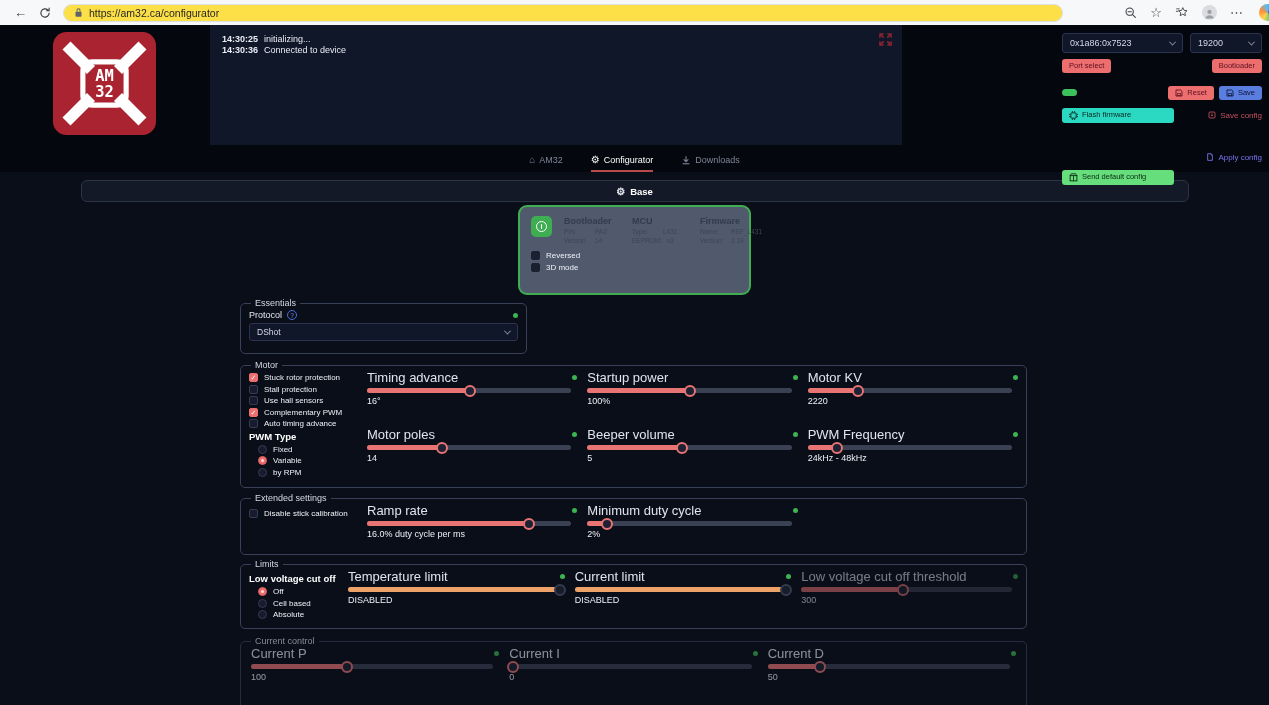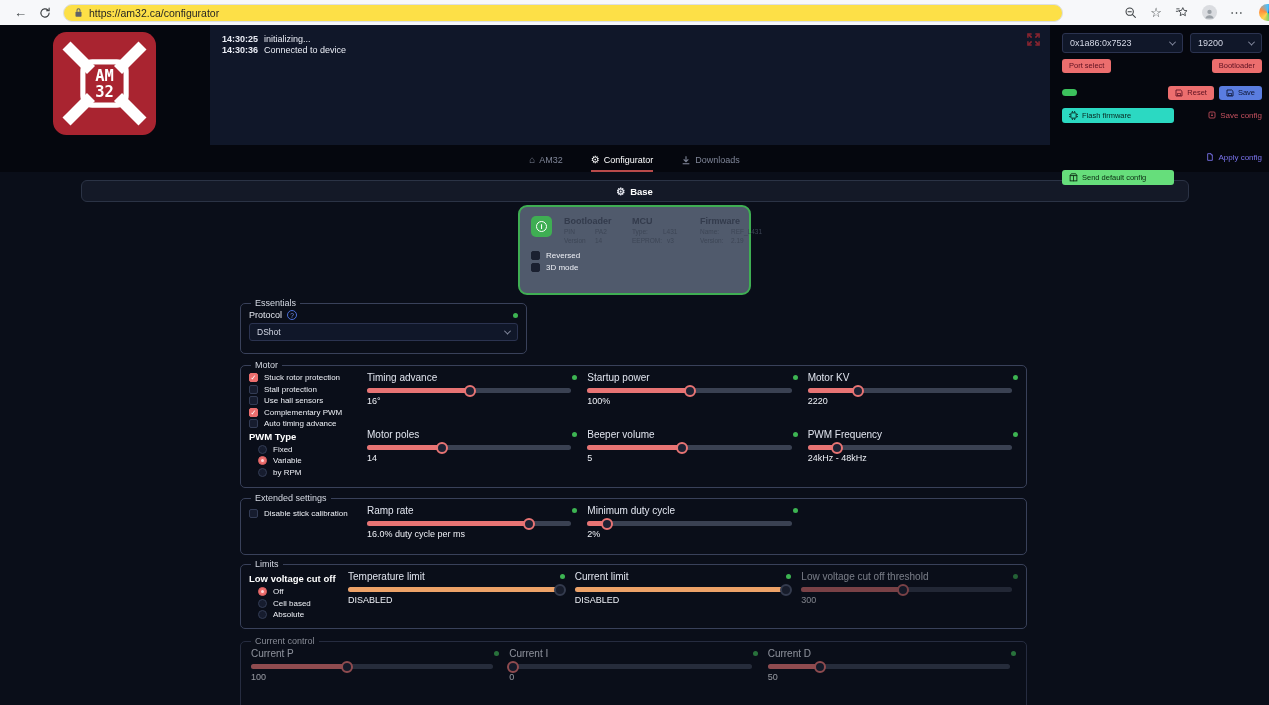--- a/index.html
+++ b/index.html
@@ -12,33 +12,33 @@
   .url-pill { flex:1; height:18px; background:#fde047; border:1px solid #dcdfe4; border-radius:10px; display:flex; align-items:center; gap:6px; padding:0 10px; max-width:1000px; }
   .url-text { font-size:10.5px; color:#1f2023; }
   .b-right { display:flex; align-items:center; gap:13px; margin-left:auto; padding-right:18px; }
   .avatar { width:15px; height:15px; border-radius:50%; background:#dadce0; overflow:hidden; display:flex; align-items:flex-end; justify-content:center; }
   .edge-logo { position:absolute; right:-7px; top:4px; width:17px; height:17px; border-radius:50%;
     background:conic-gradient(#4cc2ff,#0b62c4,#35d07f,#ffd34d,#ff8b3d,#4cc2ff); }
 
   
   .header { height:120px; background:#05070e; position:relative; }
   .logo { position:absolute; left:52px; top:7px; width:105px; height:103px; }
-  .log-panel { position:absolute; left:210px; top:0; width:840px; height:120px; background:#101729; padding:9px 12px; }
+  .log-panel { position:absolute; left:210px; top:0; width:692px; height:120px; background:#101729; padding:9px 12px; }
   .log-line { font-size:9px; line-height:11px; color:#e9ecf4; }
   .log-time { font-weight:700; margin-right:6px; }
   .expand-ic { position:absolute; right:10px; top:8px; width:13px; height:13px; }
 
   .controls { position:absolute; left:1062px; top:8px; width:200px; font-size:8px; }
   .c-row { display:flex; align-items:center; margin-bottom:6px; }
   .select { height:20px; background:#101729; border:1px solid #2b3350; border-radius:3px; display:flex; align-items:center; padding:0 7px; color:#d4d8e6; font-size:9px; cursor:pointer; }
   .select .sp { flex:1; }
   .chev { width:5px; height:5px; border-right:1.3px solid #8a90a5; border-bottom:1.3px solid #8a90a5; transform:rotate(45deg) translate(-1px,-1px); }
   .sel-port { flex:1; margin-right:7px; }
   .sel-baud { width:72px; }
-  .btn { border:none; border-radius:3px; font-family:inherit; font-size:7.5px; display:inline-flex; align-items:flex-end; gap:4px; cursor:pointer; padding:3px 7px; line-height:1; }
+  .btn { border:none; border-radius:3px; font-family:inherit; font-size:7.5px; display:inline-flex; align-items:flex-start; gap:4px; cursor:pointer; padding:3px 7px; line-height:1; }
   .btn-salmon { background:#ec6e6e; color:#5c1020; }
   .btn-blue { background:#5a7de0; color:#0d1430; }
   .btn-teal { background:#2bd9c2; color:#08261f; width:112px; }
   .btn-green { background:#66de7b; color:#0b2a12; width:112px;margin-top:40px; }
   .link { display:inline-flex; align-items:center; gap:4px; font-size:8px; cursor:pointer; background:none; border:none; font-family:inherit; }
   .link-red { color:#c4505e; }
   .link-purple { color:#7b74ee; }
   .toggle { width:15px; height:7px; border-radius:4px; background:#3cc15c; cursor:pointer; }
   .mlauto { margin-left:auto; }
 
@@ -90,21 +90,21 @@
   .grid3-full { display:grid; grid-template-columns:repeat(3,1fr); column-gap:10px; padding:0 2px; }
 
   .group-label { font-size:9.5px; font-weight:700; color:#fff; margin:1px 0 3px; }
   .rad-row { display:flex; align-items:center; gap:6px; margin:0 0 2.5px 9px; cursor:pointer; }
   .rad { width:9px; height:9px; border-radius:50%; background:#161c2e; border:1px solid #333c55; display:inline-flex; align-items:center; justify-content:center; flex:none; }
   .rad.checked { background:#ec6e6e; border-color:#d95f5f; }
   .rad.checked::after { content:""; width:3px; height:3px; border-radius:50%; background:#ffd9d9; }
 
   .sl { min-width:0; }
   .sl-head { display:flex; align-items:center; justify-content:space-between; height:11px; }
-  .sl-label { font-size:10px; color:#e0e4ee; white-space:nowrap; }
+  .sl-label { font-size:13px; color:#e0e4ee; white-space:nowrap; }
   .track { position:relative; height:5px; border-radius:3px; background:#3a4152; margin:5px 6px 3px 0; cursor:pointer; }
   .fill { position:absolute; left:0; top:0; bottom:0; border-radius:3px; background:#e87474; }
   .fill::after { content:""; position:absolute; right:-7px; top:50%; transform:translateY(-50%); width:8px; height:8px; border-radius:50%; background:#1c2234; border:2.5px solid #e87474; }
   .orange .fill { background:#eda268; }
   .orange .fill::after { background:#171c2b; border-color:#343b4e; }
   .sl-value { font-size:9px; color:#eef0f6; }
   .dim { opacity:.5; }
 
   svg { display:block; }
 </style>

